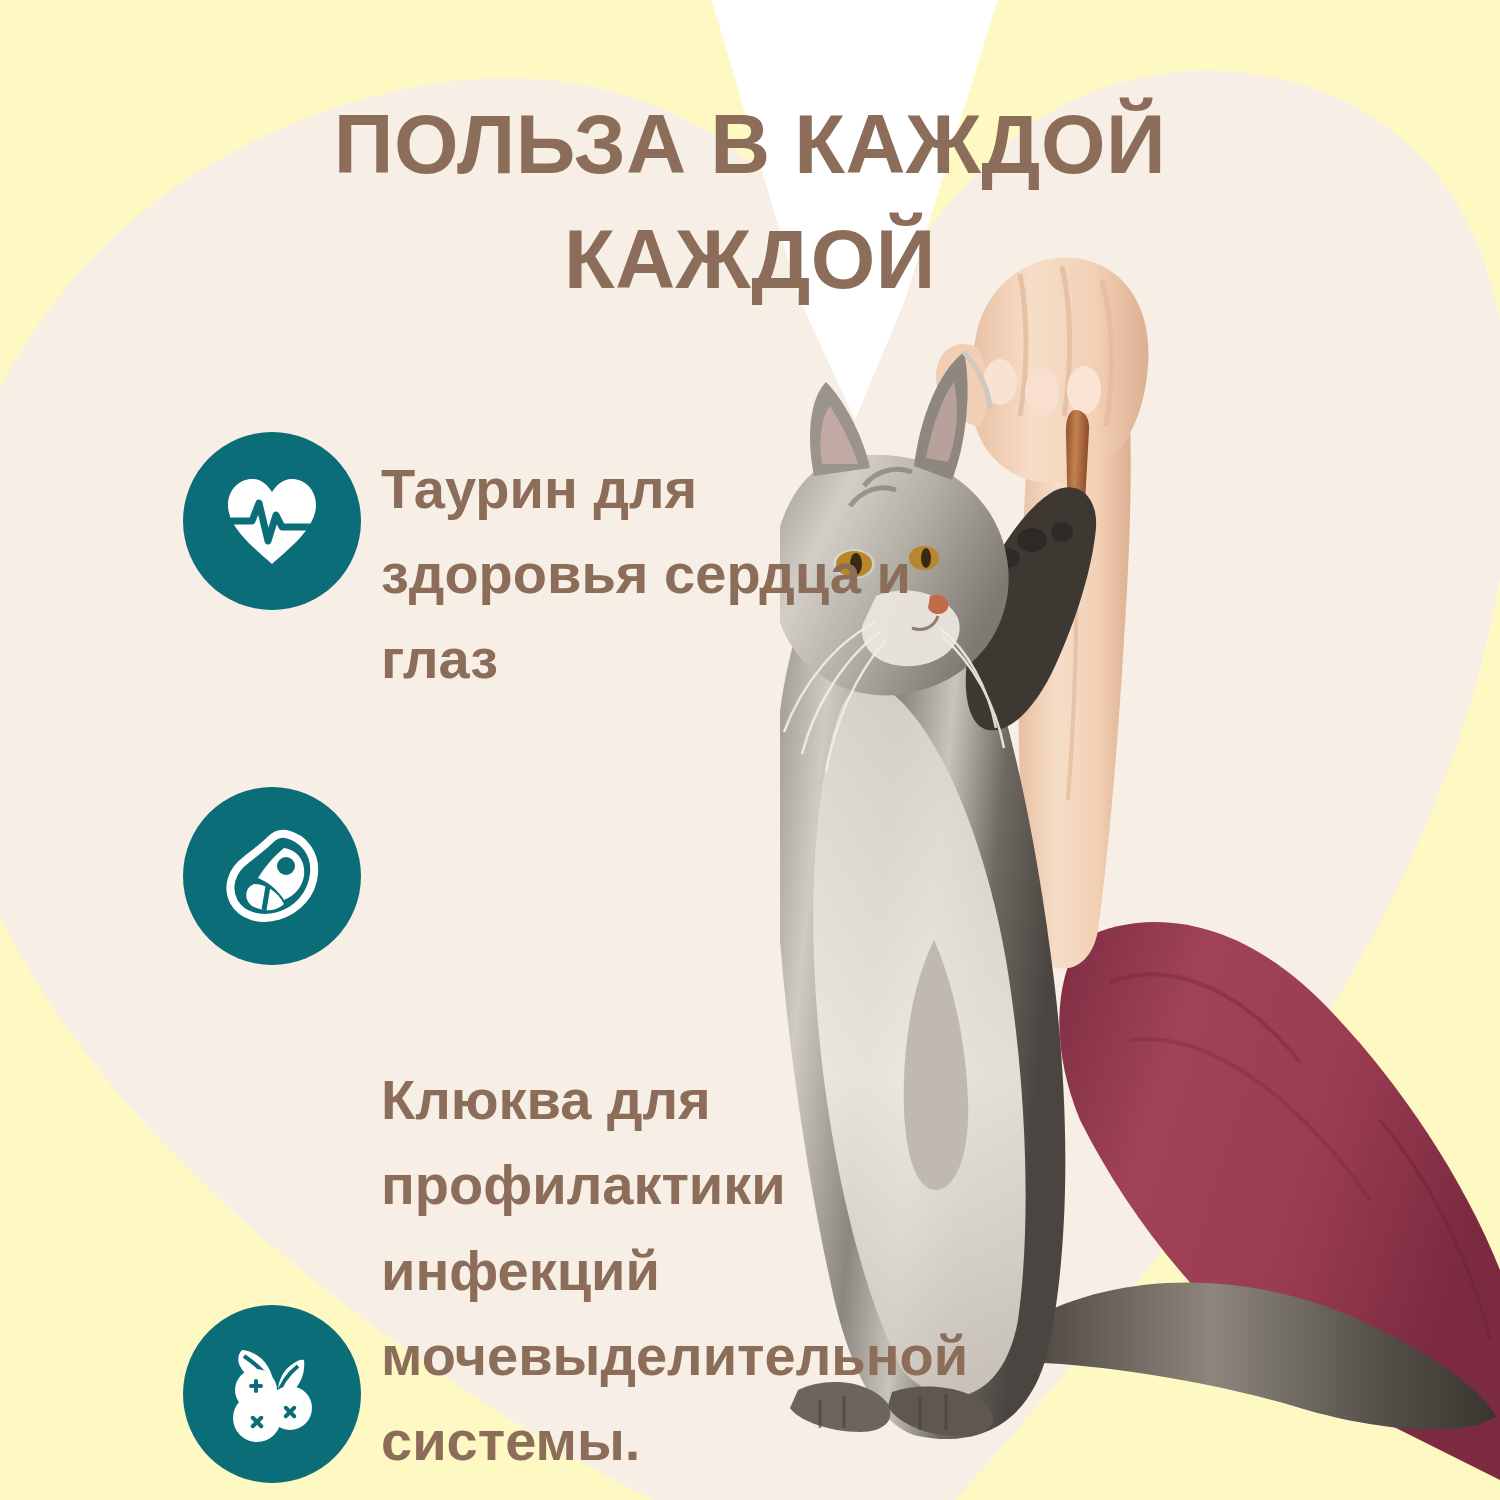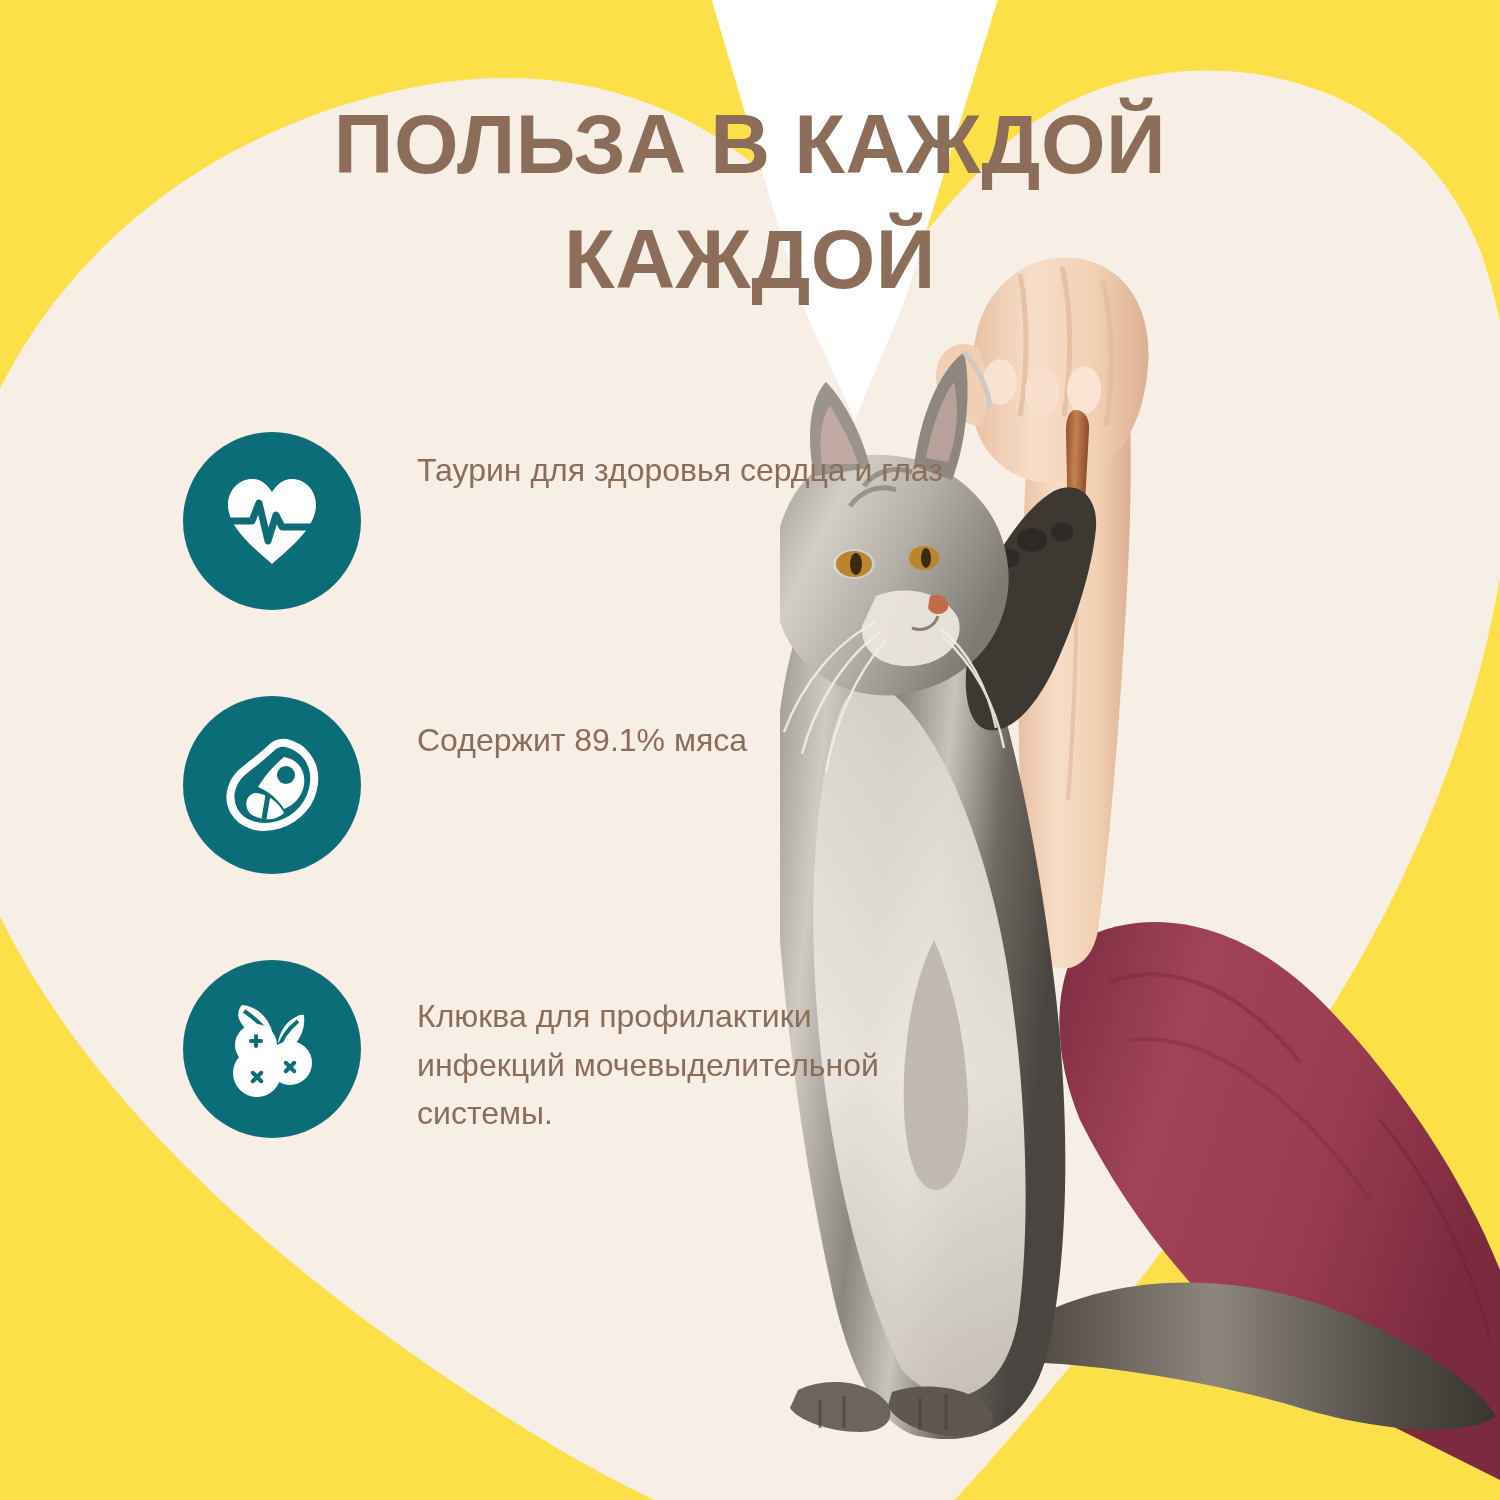--- a/index.html
+++ b/index.html
@@ -5,21 +5,21 @@
   * { margin:0; padding:0; box-sizing:border-box; }
   html, body {
     width:1500px; height:1500px;
     background:#FFFFFF;
     font-family:"Liberation Sans", sans-serif;
     overflow:hidden;
   }
   #stage {
     position:relative;
     width:1500px; height:1500px;
-    background:#fde047;
+    background:#fef9c3;
   }
 
   
   #heart-bg {
     position:absolute;
     left:0; top:0;
     width:1500px; height:1500px;
     z-index:0;
   }
 
@@ -59,26 +59,26 @@
     flex:0 0 auto;
     width:178px; height:178px;
     border-radius:50%;
     background:#0B6D78;
     display:flex;
     align-items:center;
     justify-content:center;
   }
   .badge svg { display:block; }
   .benefit-text {
-    margin-left:56px;
+    margin-left:20px;
     padding-top:20px;
-    font-size:32px;
+    font-size:56px;
     line-height:1.52;
     color:#8B6D59;
-    font-weight:400;
+    font-weight:700;
     max-width:530px;
   }
   
   .benefit.r1 .benefit-text { padding-top:14px; }
   .benefit.r2 .benefit-text { padding-top:20px; }
   .benefit.r3 .benefit-text { padding-top:6px; }
 
   
   #photo {
     position:absolute;
@@ -367,21 +367,20 @@
 
           <circle cx="66" cy="42" r="9" fill="#0B6D78"></circle>
 
           <path d="M 34 60
                    C 46 60, 58 68, 64 80
                    C 56 88, 42 88, 32 82
                    C 24 76, 24 64, 34 60 Z" fill="#FFFFFF"></path>
           <path d="M 48 62 L 44 86" stroke="#0B6D78" stroke-width="5"></path>
         </svg>
       </div>
-      <div class="benefit-text">Содержит 89.1% мяса</div>
     </div>
 
     <div class="benefit r3">
       <div class="badge">
         <svg width="104" height="104" viewBox="0 0 104 104" aria-hidden="true">
 
           <path d="M 22 8
                    C 40 10, 52 24, 54 44
                    C 40 44, 26 36, 20 24
                    C 17 18, 18 12, 22 8 Z" fill="#FFFFFF"></path>

